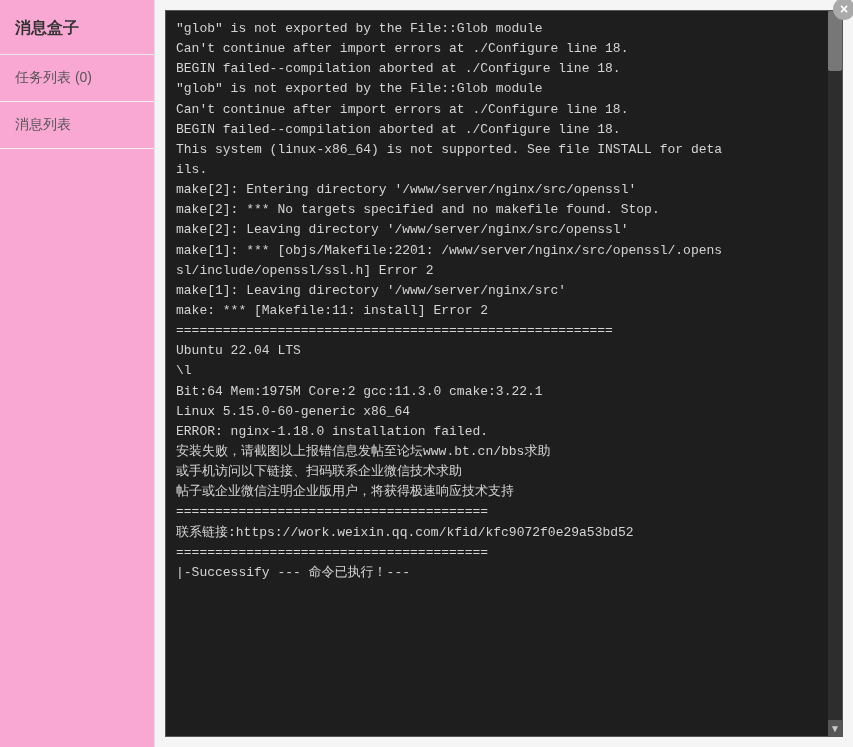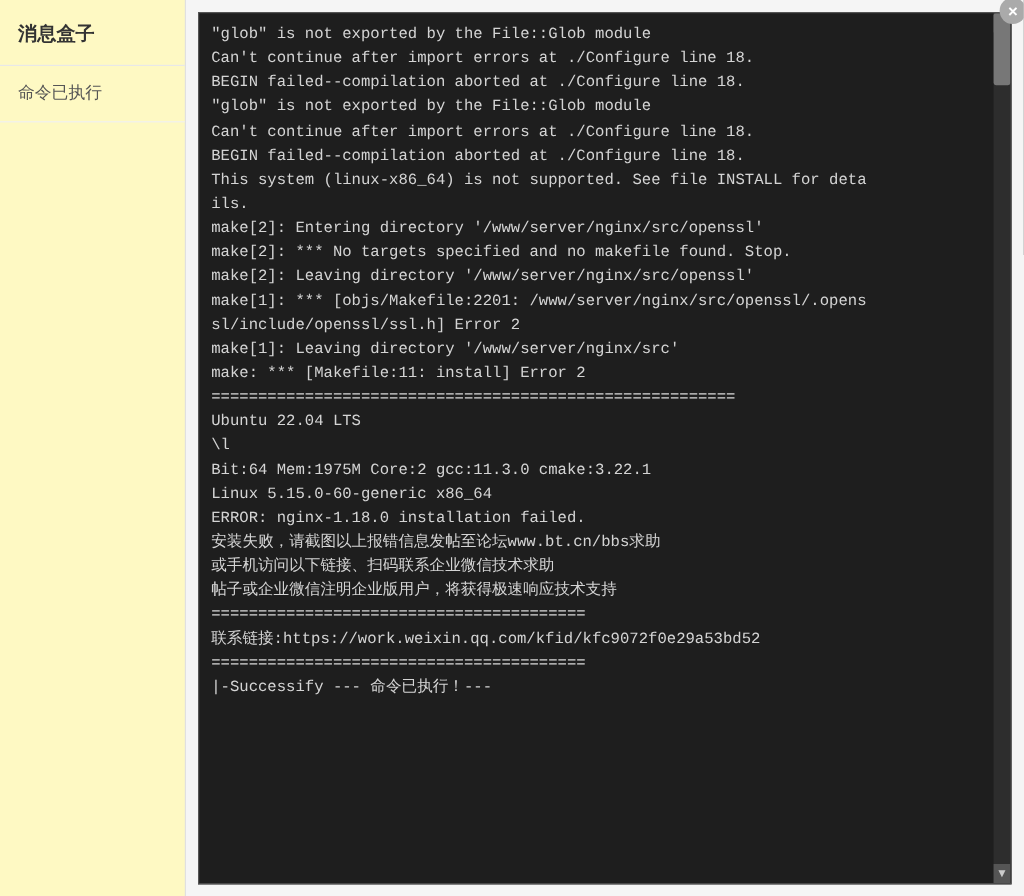--- a/index.html
+++ b/index.html
@@ -16,21 +16,21 @@
       width: 853px;
       height: 747px;
       background: #fff;
       position: relative;
     }
 
     
     .sidebar {
       width: 155px;
       min-width: 155px;
-      background: #fef9c3;
+      background: #f9a8d4;
       border-right: 1px solid #e0e0e0;
       display: flex;
       flex-direction: column;
     }
 
     .sidebar-title {
       padding: 18px 15px 15px 15px;
       font-size: 16px;
       color: #333;
       font-weight: bold;
@@ -149,21 +149,22 @@
       z-index: 10;
     }
   </style>
 </head>
 <body>
 
 <div class="container">
 
   <div class="sidebar">
     <div class="sidebar-title">消息盒子</div>
-    <div class="sidebar-item">命令已执行</div>
+    <div class="sidebar-item">任务列表 (0)</div>
+    <div class="sidebar-item">消息列表</div>
   </div>
 
   <div class="main-content">
 
     <div class="close-btn">×</div>
 
     <div class="terminal-wrapper">
       <div class="terminal-content" id="terminal-output">"glob" is not exported by the File::Glob module
 Can't continue after import errors at ./Configure line 18.
 BEGIN failed--compilation aborted at ./Configure line 18.

